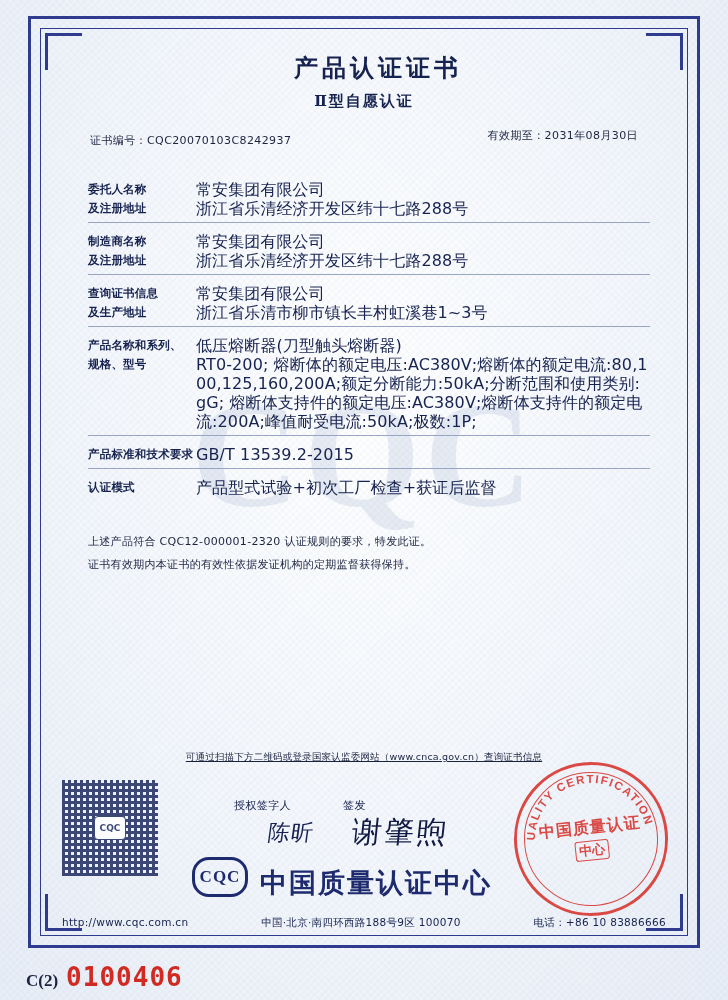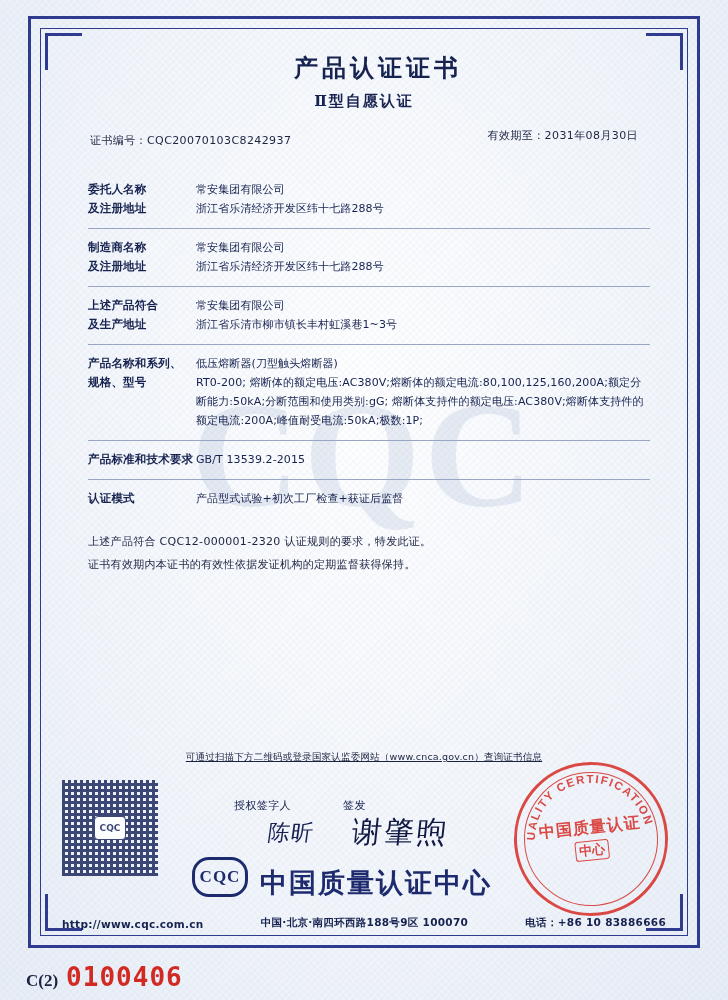--- a/index.html
+++ b/index.html
@@ -125,40 +125,40 @@
   
   .fields {
     position: absolute;
     left: 88px;
     top: 180px;
     right: 78px;
   }
   .field-row {
     display: flex;
     align-items: flex-start;
-    padding-bottom: 10px;
+    padding-bottom: 4px;
     border-bottom: 1px solid #98a6c4;
     margin-bottom: 9px;
   }
   .field-row.no-rule {
     border-bottom: none;
   }
   .field-label {
     width: 108px;
     flex: 0 0 108px;
     font-size: 11.5px;
     font-weight: bold;
     color: #16224f;
     line-height: 19px;
     letter-spacing: 0.2px;
   }
   .field-label div { white-space: nowrap; }
   .field-value {
     flex: 1 1 auto;
-    font-size: 11px;
+    font-size: 16px;
     color: #16224f;
     line-height: 19px;
     letter-spacing: 0.1px;
     word-break: break-all;
   }
   .field-value div { }
 
   
   .statements {
     position: absolute;
@@ -331,25 +331,24 @@
   }
 
   
   .footer {
     position: absolute;
     left: 62px;
     right: 62px;
     top: 916px;
     display: flex;
     justify-content: space-between;
-    align-items: flex-end;
+    align-items: flex-start;
     font-size: 10.5px;
     color: #16224f;
     letter-spacing: 0.3px;
-    font-weight: bold;
   }
   .footer-center { flex: 1 1 auto; text-align: center; }
 
   .serial {
     position: absolute;
     left: 26px;
     top: 962px;
     display: flex;
     align-items: baseline;
     gap: 8px;
@@ -414,21 +413,21 @@
         <div>及注册地址</div>
       </div>
       <div class="field-value">
         <div>常安集团有限公司</div>
         <div>浙江省乐清经济开发区纬十七路288号</div>
       </div>
     </div>
 
     <div class="field-row">
       <div class="field-label">
-        <div>上述产品符合</div>
+        <div>查询证书信息</div>
         <div>及生产地址</div>
       </div>
       <div class="field-value">
         <div>常安集团有限公司</div>
         <div>浙江省乐清市柳市镇长丰村虹溪巷1~3号</div>
       </div>
     </div>
 
     <div class="field-row">
       <div class="field-label">

